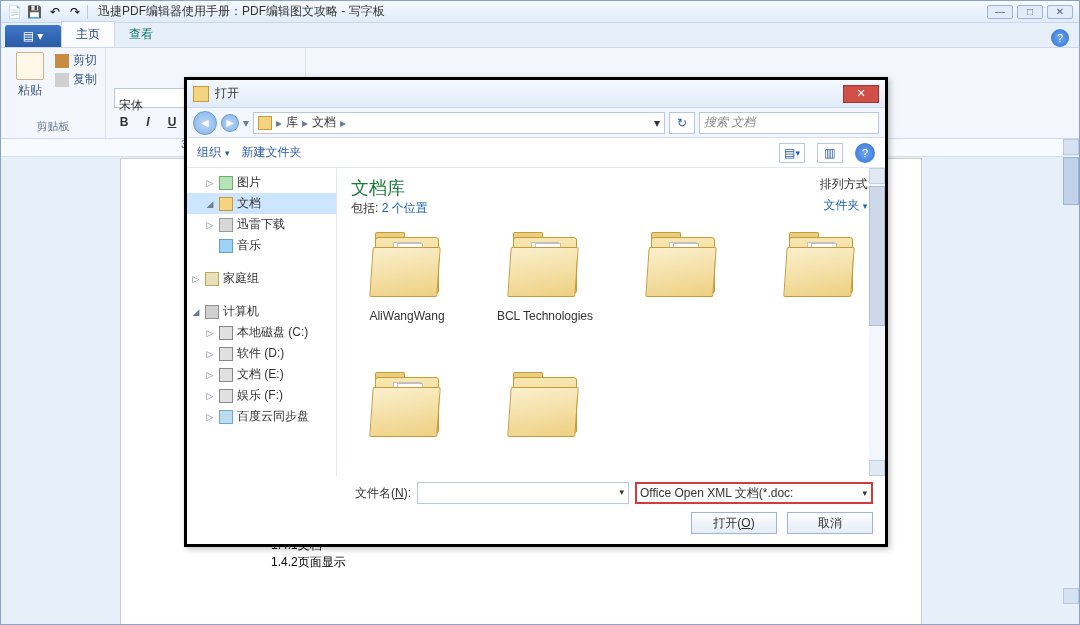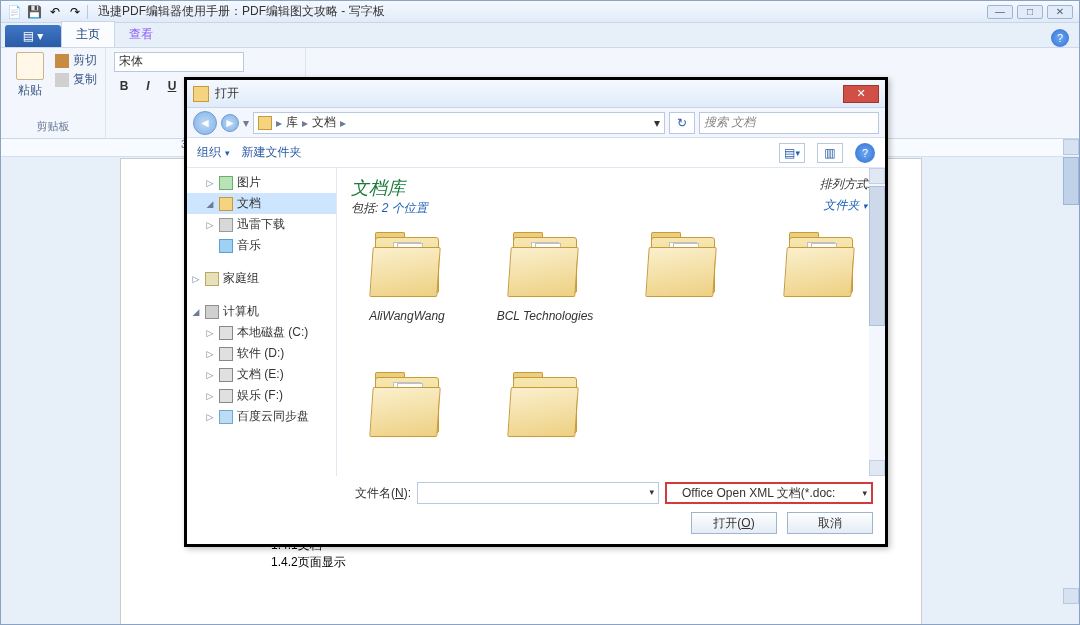--- a/index.html
+++ b/index.html
@@ -11,38 +11,38 @@
 .tb-left { display: flex; align-items: center; gap: 4px; padding: 0 6px; }
 .tb-icon { width: 16px; height: 16px; display: inline-flex; align-items: center; justify-content: center; border-radius: 2px; }
 .title-text { margin-left: 6px; color: #333; }
 .tb-sep { width: 1px; height: 14px; background: #b8c8de; }
 .wincontrols { margin-left: auto; display: flex; gap: 4px; padding: 0 6px; }
 .winbtn { width: 26px; height: 14px; border: 1px solid #9db5d3; border-radius: 2px; background: #e2ecf8; display: flex; align-items: center; justify-content: center; color: #4c5f7a; font-size: 10px; cursor: default; }
 
 
 .ribbon-tabs { height: 24px; display: flex; align-items: end; background: #e7eff9; }
 .filebtn { width: 56px; height: 22px; margin-left: 4px; background: linear-gradient(#3f77c6,#2a5ba6); color: #fff; display: flex; align-items: center; justify-content: center; border-radius: 3px 3px 0 0; cursor: default; }
-.tab { padding: 4px 14px; color: #8b5cf6; cursor: default; }
+.tab { padding: 4px 14px; color: #0f766e; cursor: default; }
 .tab.active { background: #fafcfe; border: 1px solid #c9d6e9; border-bottom: none; color: #1a3f7b; }
 .helpbtn { margin-left: auto; margin-right: 10px; width: 18px; height: 18px; border-radius: 50%; background: radial-gradient(#6ea8f3,#2f6ed0); color: #fff; display: flex; align-items: center; justify-content: center; font-size: 11px; cursor: default; }
 
 .ribbon-body { height: 92px; background: #f3f7fd; border: 1px solid #cdd9ea; border-left: none; border-right: none; display: flex; }
 .rgrp { border-right: 1px solid #dbe5f2; display: flex; flex-direction: column; padding: 4px 8px; min-width: 64px; }
 .rgrp-content { flex: 1; display: flex; gap: 4px; }
 .rgrp-label { text-align: center; color: #6b7c96; font-size: 11px; }
 .bigbtn { width: 42px; display: flex; flex-direction: column; align-items: center; gap: 2px; color: #3c5986; cursor: default; }
 .bigicon { width: 28px; height: 28px; border: 1px solid #c8b48f; background: #fff8e8; border-radius: 2px; }
 .smallbtns { display: flex; flex-direction: column; gap: 2px; }
 .smallbtn { display: flex; align-items: center; gap: 4px; color: #3c5986; cursor: default; }
 .sicon { width: 14px; height: 14px; display: inline-block; }
 .sicon.cut { background: #c78b42; }
 .sicon.copy { background: #d0d0d0; }
 .fontbox { display: flex; flex-direction: column; gap: 4px; }
 .fontrow { display: flex; gap: 4px; }
-.fontinput { height: 20px; border: 1px solid #b8c8de; background: #fff; padding: 0 4px; color: #333; }
+.fontinput { height: 20px; border: 1px solid #b8c8de; background: #fff; padding: 8px 4px; color: #333; margin-top: 36px; }
 .fmtbtn { width: 20px; height: 20px; border: 1px solid transparent; display: inline-flex; align-items: center; justify-content: center; font-weight: bold; color: #333; cursor: default; }
 
 
 .docwrap { flex: 1; background: #e7eff9; position: relative; overflow: hidden; }
 .ruler { height: 18px; background: #f7fafe; border-bottom: 1px solid #d4deec; color: #6b7c96; font-size: 10px; padding-left: 180px; white-space: nowrap; letter-spacing: 2px;}
 .page { position: absolute; left: 120px; top: 20px; width: 800px; height: 520px; background: #fff; box-shadow: 0 0 0 1px #ccc; }
 .page-scroll { position:absolute; right:0; top:0; bottom:20px; width:16px; background:#e7eff9; display:flex; flex-direction:column; }
 .page-scroll .arrow{height:16px;background:#d6e2f2;border:1px solid #b8c8de;}
 .page-scroll .thumb{flex:0 0 48px;margin-top:2px;background:#c0d2ea;border:1px solid #9eb6d6;}
 .page-scroll .track{flex:1;}
@@ -85,21 +85,21 @@
 .tri { width:10px; display:inline-block; color:#6b7c96; font-size:9px; text-align:center; }
 .t-icon { width:14px;height:14px;display:inline-block;background:#f5d480;border:1px solid #c89a3a; }
 .t-icon.img{background:#b8e2b8;border-color:#6ab06a;}
 .t-icon.dl{background:#d8d8d8;border-color:#9a9a9a;}
 .t-icon.music{background:#9ed2f5;border-color:#5c9fd4;}
 .t-icon.home{background:#e8e0b8;border-color:#b8a860;}
 .t-icon.pc{background:#d0d0d0;border-color:#909090;}
 .t-icon.drive{background:#e0e0e0;border-color:#888;}
 .t-icon.cloud{background:#bcdcf2;border-color:#6ca8d4;}
 
-.dlg-main { flex:1; display:flex; flex-direction:column; overflow:hidden; position:relative;font-style:italic; }
+.dlg-main { flex:1; display:flex; flex-direction:column; overflow:hidden; position:relative; }
 .lib-head { display:flex; align-items:flex-start; padding:8px 14px 6px; gap:12px; }
 .lib-title { color:#1a7a3a; font-size:18px; }
 .lib-sub { color:#333; font-size:12px; }
 .lib-sub a { color:#1a5fb4; text-decoration:none; }
 .sortbox { margin-left:auto; color:#333; display:flex;align-items:center;gap:4px;flex-direction:column; }
 .sortbox .link { color:#1a5fb4; cursor:default; }
 .dd{color:#1a5fb4;font-size:9px;}
 .file-grid { flex:1; overflow:hidden; padding:6px 6px 0 14px; display:flex; flex-wrap:wrap; gap:0 26px; align-content:flex-start; }
 .folder { width:112px; height:140px; display:flex; flex-direction:column; align-items:center; gap:4px; cursor:default; }
 .ficon { width:80px;height:76px;position:relative; }
@@ -112,21 +112,21 @@
 .dlg-scroll .arrow{height:16px;background:#e0e8f3;border:1px solid #c2d0e3;}
 .dlg-scroll .thumb{flex:0 0 140px;background:#cdd9ea;border:1px solid #aac0de;margin-top:2px;}
 .dlg-scroll .track{flex:1;}
 
 .dlg-foot { padding:6px 12px 10px; border-top:0; }
 .fn-row { display:flex; align-items:center; gap:6px; margin-bottom:8px; }
 .fn-row .lbl { color:#333; }
 .fn-row .lbl .accel{text-decoration:underline;}
 .fn-combo { flex:1; height:22px; border:1px solid #b8c8de; background:#fff; position:relative; }
 .fn-combo .dd{position:absolute;right:4px;top:4px;color:#333;}
-.ft-combo { width:208px; height:22px; border:2px solid #d23b3b; background:#fff; display:flex; align-items:center; padding:0 15px; color:#333; position:relative; }
+.ft-combo { width:238px; height:22px; border:2px solid #d23b3b; background:#fff; display:flex; align-items:center; padding:0 3px; color:#333; position:relative; }
 .ft-combo .dd{position:absolute;right:4px;color:#333;}
 .btn-row { display:flex; justify-content:flex-end; gap:10px; margin-top:2px;}
 .dbtn { width:86px;height:22px;border:1px solid #9db5d3;background:linear-gradient(#fefefe,#e4ecf6);display:flex;align-items:center;justify-content:center;color:#333;cursor:default; }
 .dbtn .accel{text-decoration:underline;}
 </style>
 </head>
 <body>
 
 <div class="win">
   <div class="titlebar">

